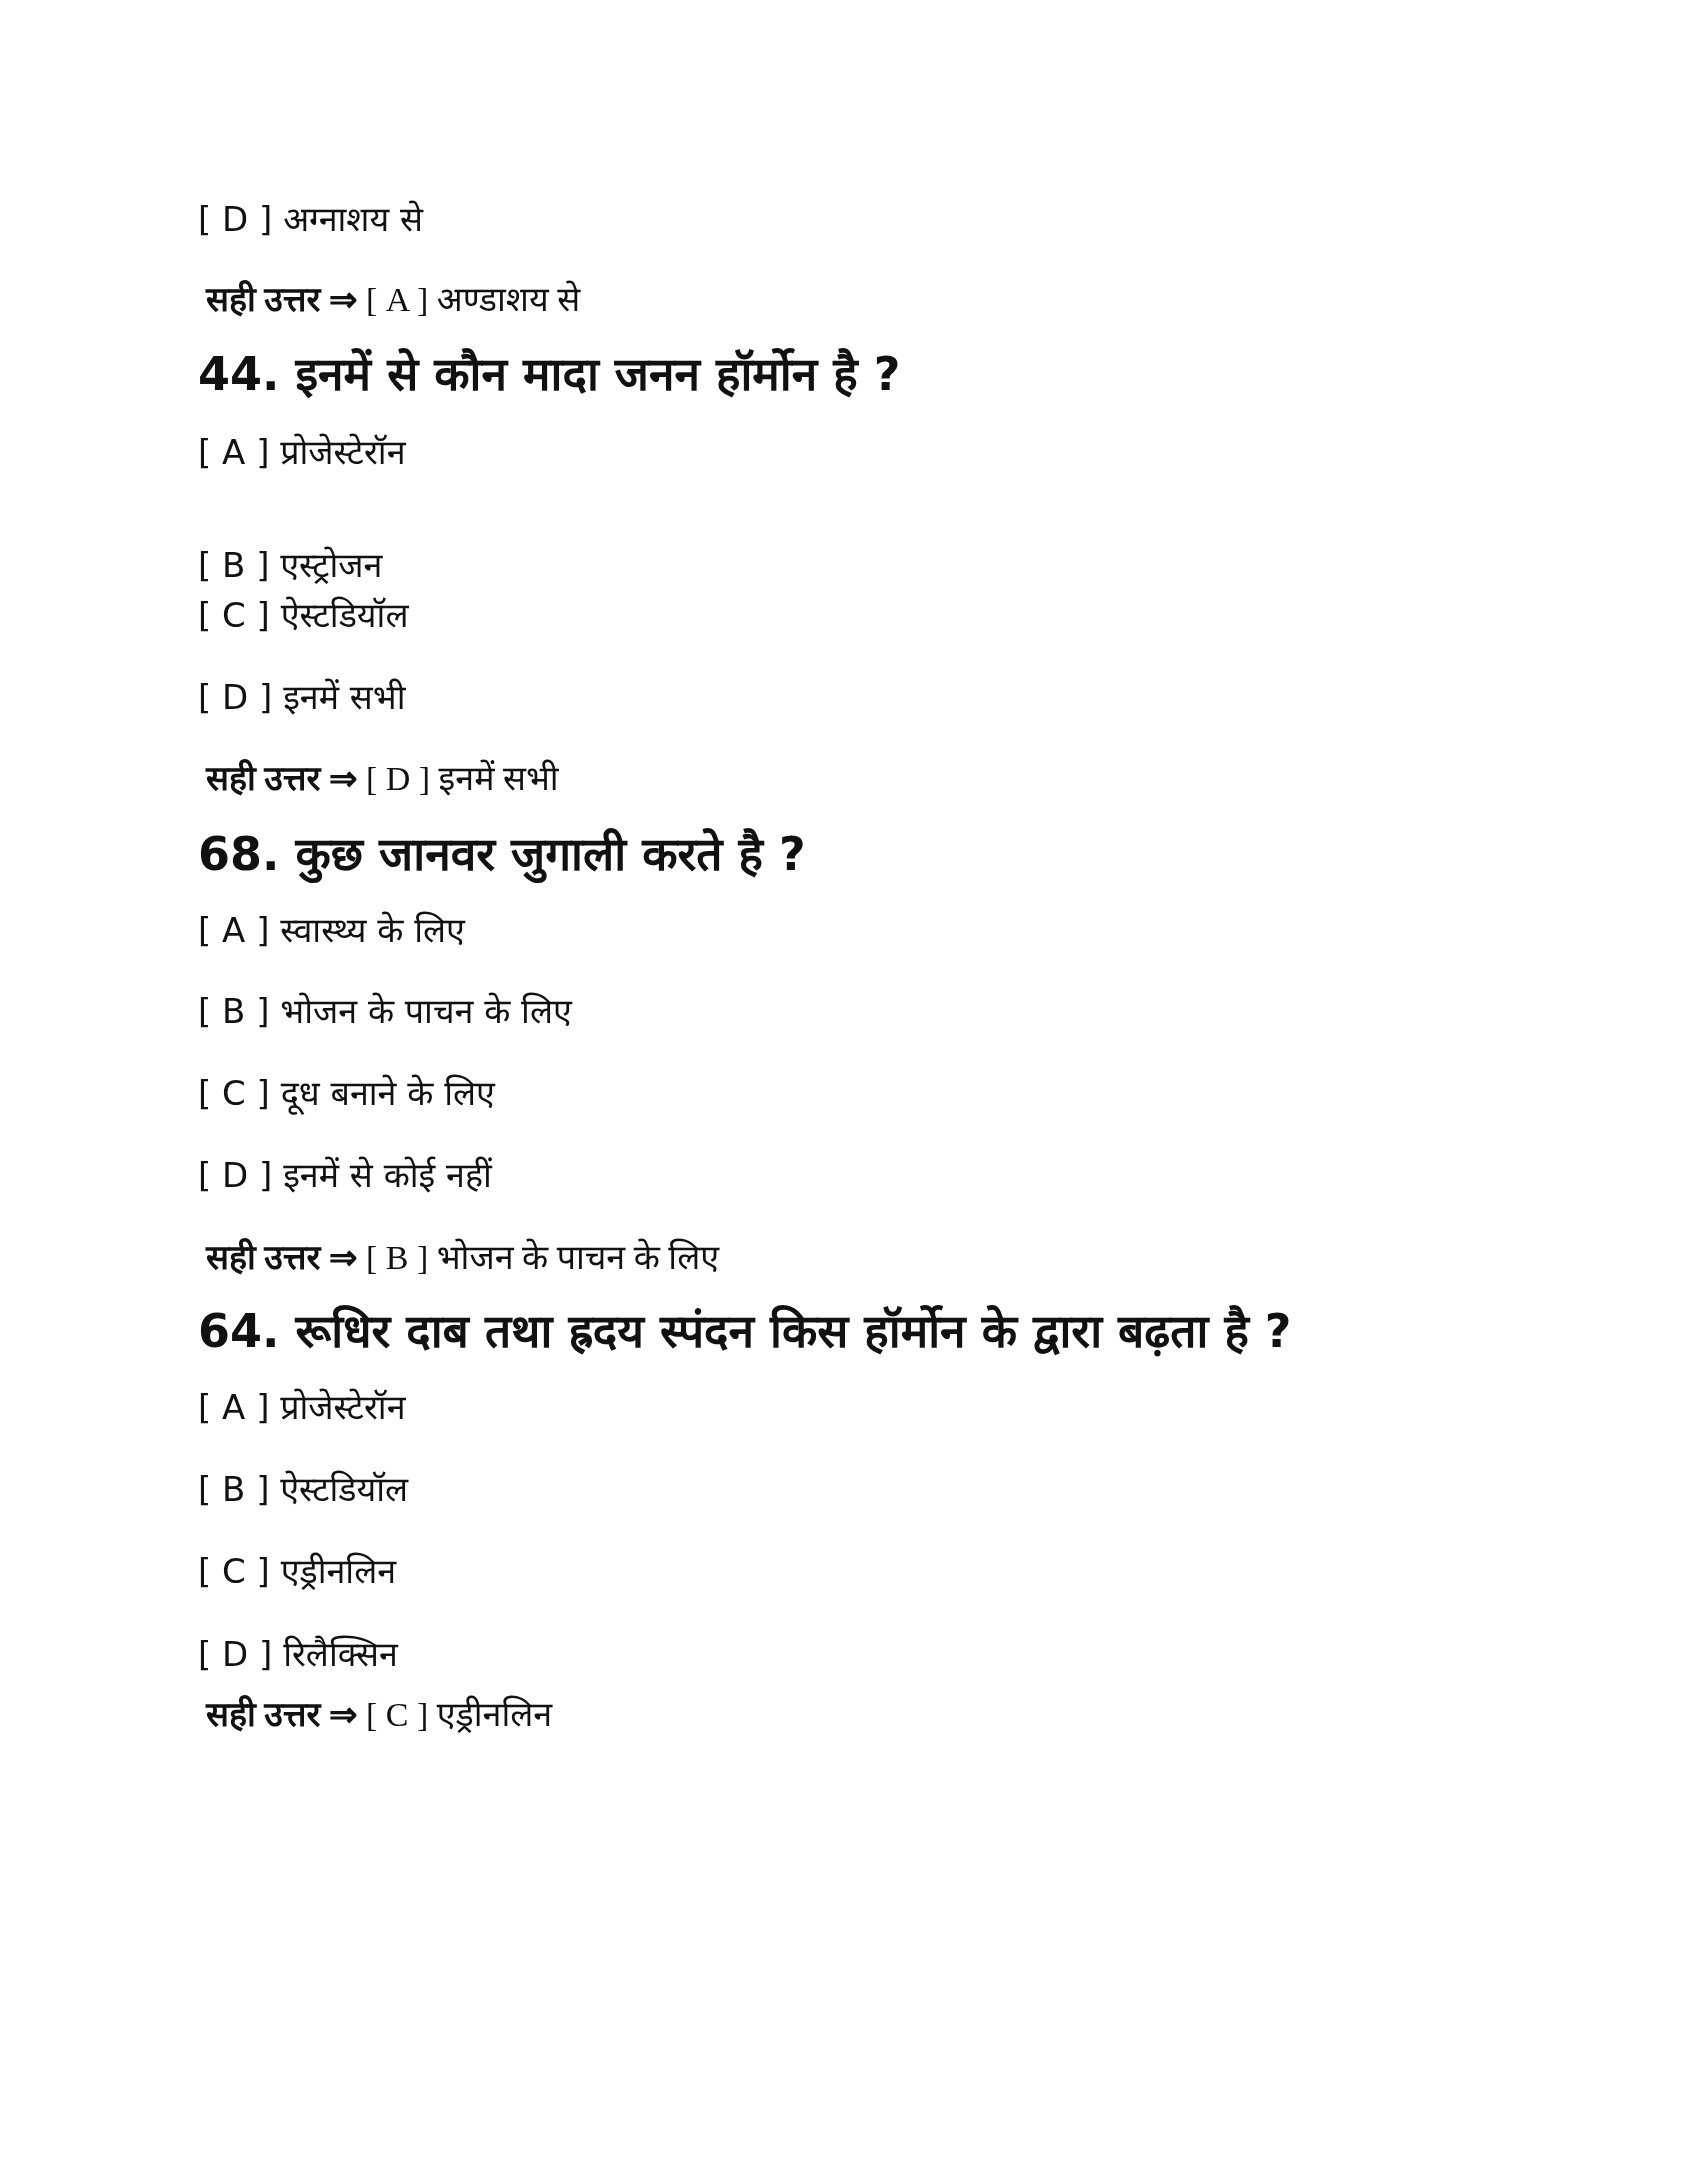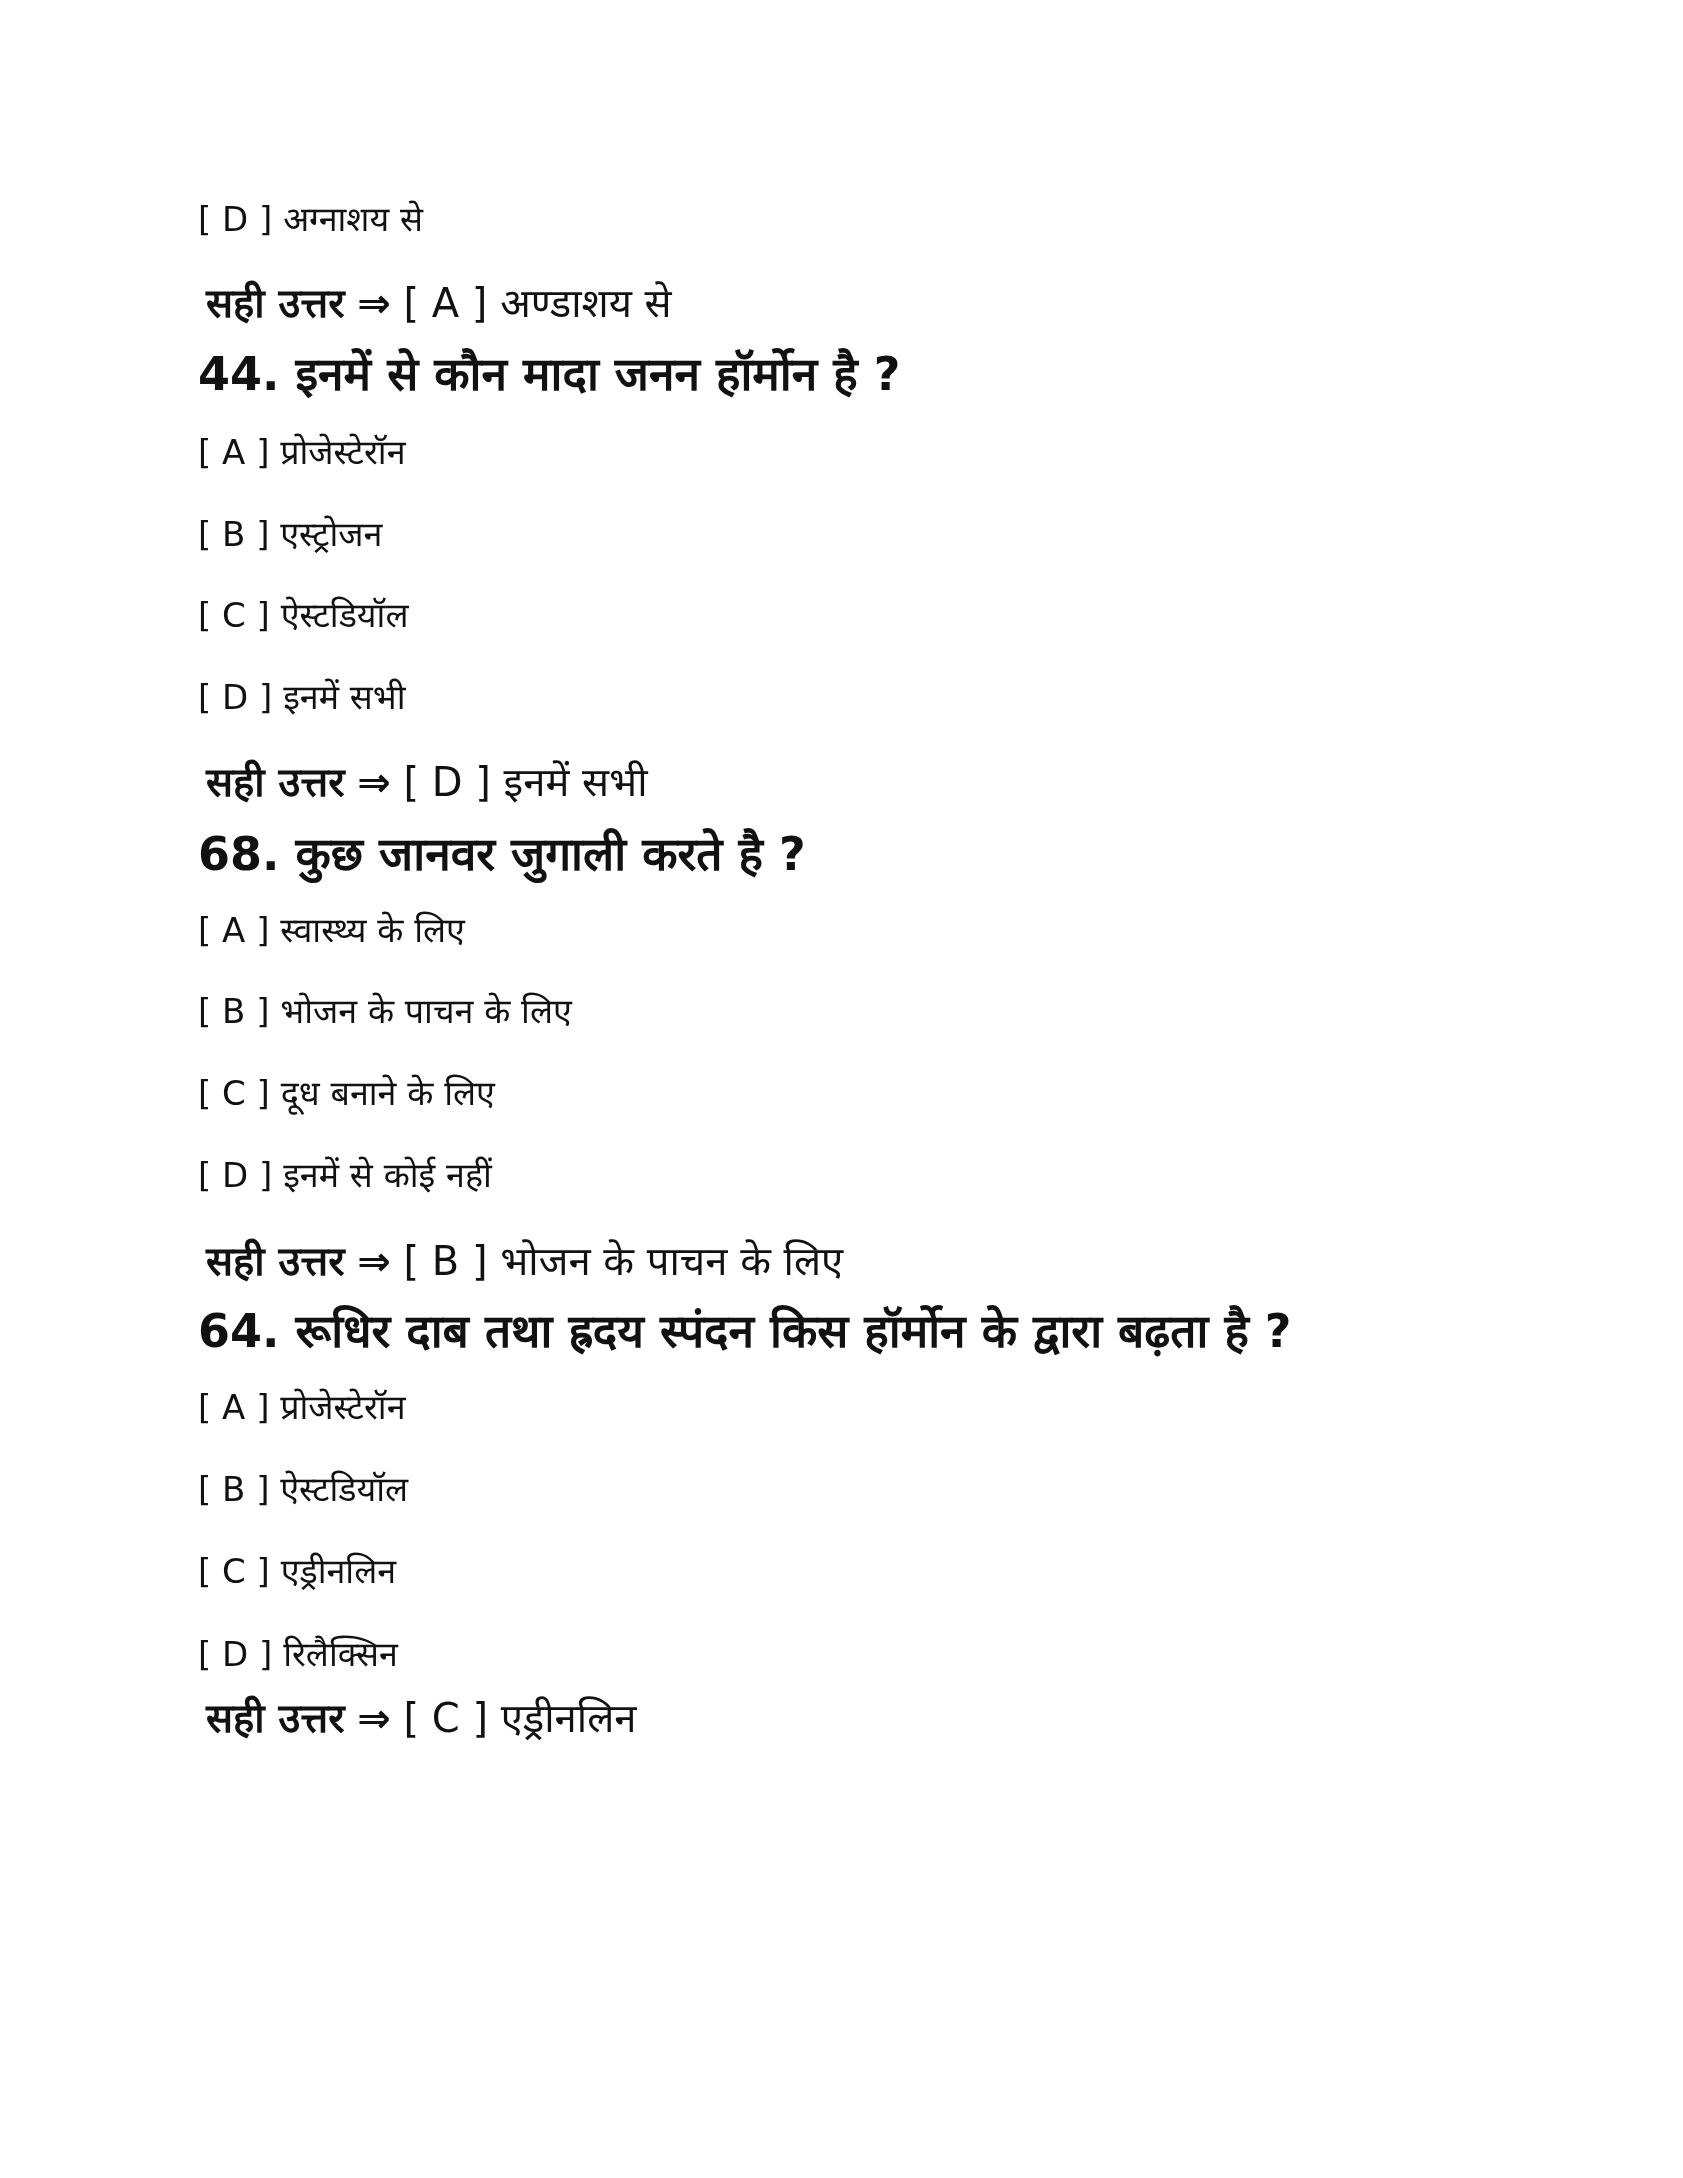--- a/index.html
+++ b/index.html
@@ -1,39 +1,39 @@
 <!DOCTYPE html>
 <html><head>
 <meta charset="utf-8">
 <style>
   html, body { margin: 0; padding: 0; background: #ffffff; }
   body { width: 1683px; height: 2178px; position: relative; overflow: hidden;
          font-family: "DejaVu Sans", "Liberation Sans", sans-serif; color: #111; }
   .line { position: absolute; left: 198px; white-space: nowrap; line-height: 1; text-align: right; }
   .opt { font-size: 34px; font-weight: normal; }
-  .ans { font-size: 40px; left: 206px; }
+  .ans { font-size: 34px; left: 206px; font-family: Liberation Serif, serif; }
   .ans .lbl { font-weight: bold; }
   .q { font-size: 46px; font-weight: bold; }
   .arrow { font-weight: bold; }
 </style>
 </head>
 <body>
 
 <div>
 
   <div class="line opt" style="top:202px">[ D ] अग्नाशय से</div>
   <div class="line ans" style="top:283px">
     <span class="lbl">सही उत्तर</span>
     <span class="arrow">⇒</span>
     <span>[ A ] अण्डाशय से</span>
   </div>
 
   <div class="line q" style="top:351px">44. इनमें से कौन मादा जनन हॉर्मोन है ?</div>
   <div class="line opt" style="top:435px">[ A ] प्रोजेस्टेरॉन</div>
-  <div class="line opt" style="top:517px">[ B ] एस्ट्रोजन</div>
+  <div class="line opt" style="top:548px">[ B ] एस्ट्रोजन</div>
   <div class="line opt" style="top:598px">[ C ] ऐस्टडियॉल</div>
   <div class="line opt" style="top:680px">[ D ] इनमें सभी</div>
   <div class="line ans" style="top:762px">
     <span class="lbl">सही उत्तर</span>
     <span class="arrow">⇒</span>
     <span>[ D ] इनमें सभी</span>
   </div>
 
   <div class="line q" style="top:831px">68. कुछ जानवर जुगाली करते है ?</div>
   <div class="line opt" style="top:913px">[ A ] स्वास्थ्य के लिए</div>

